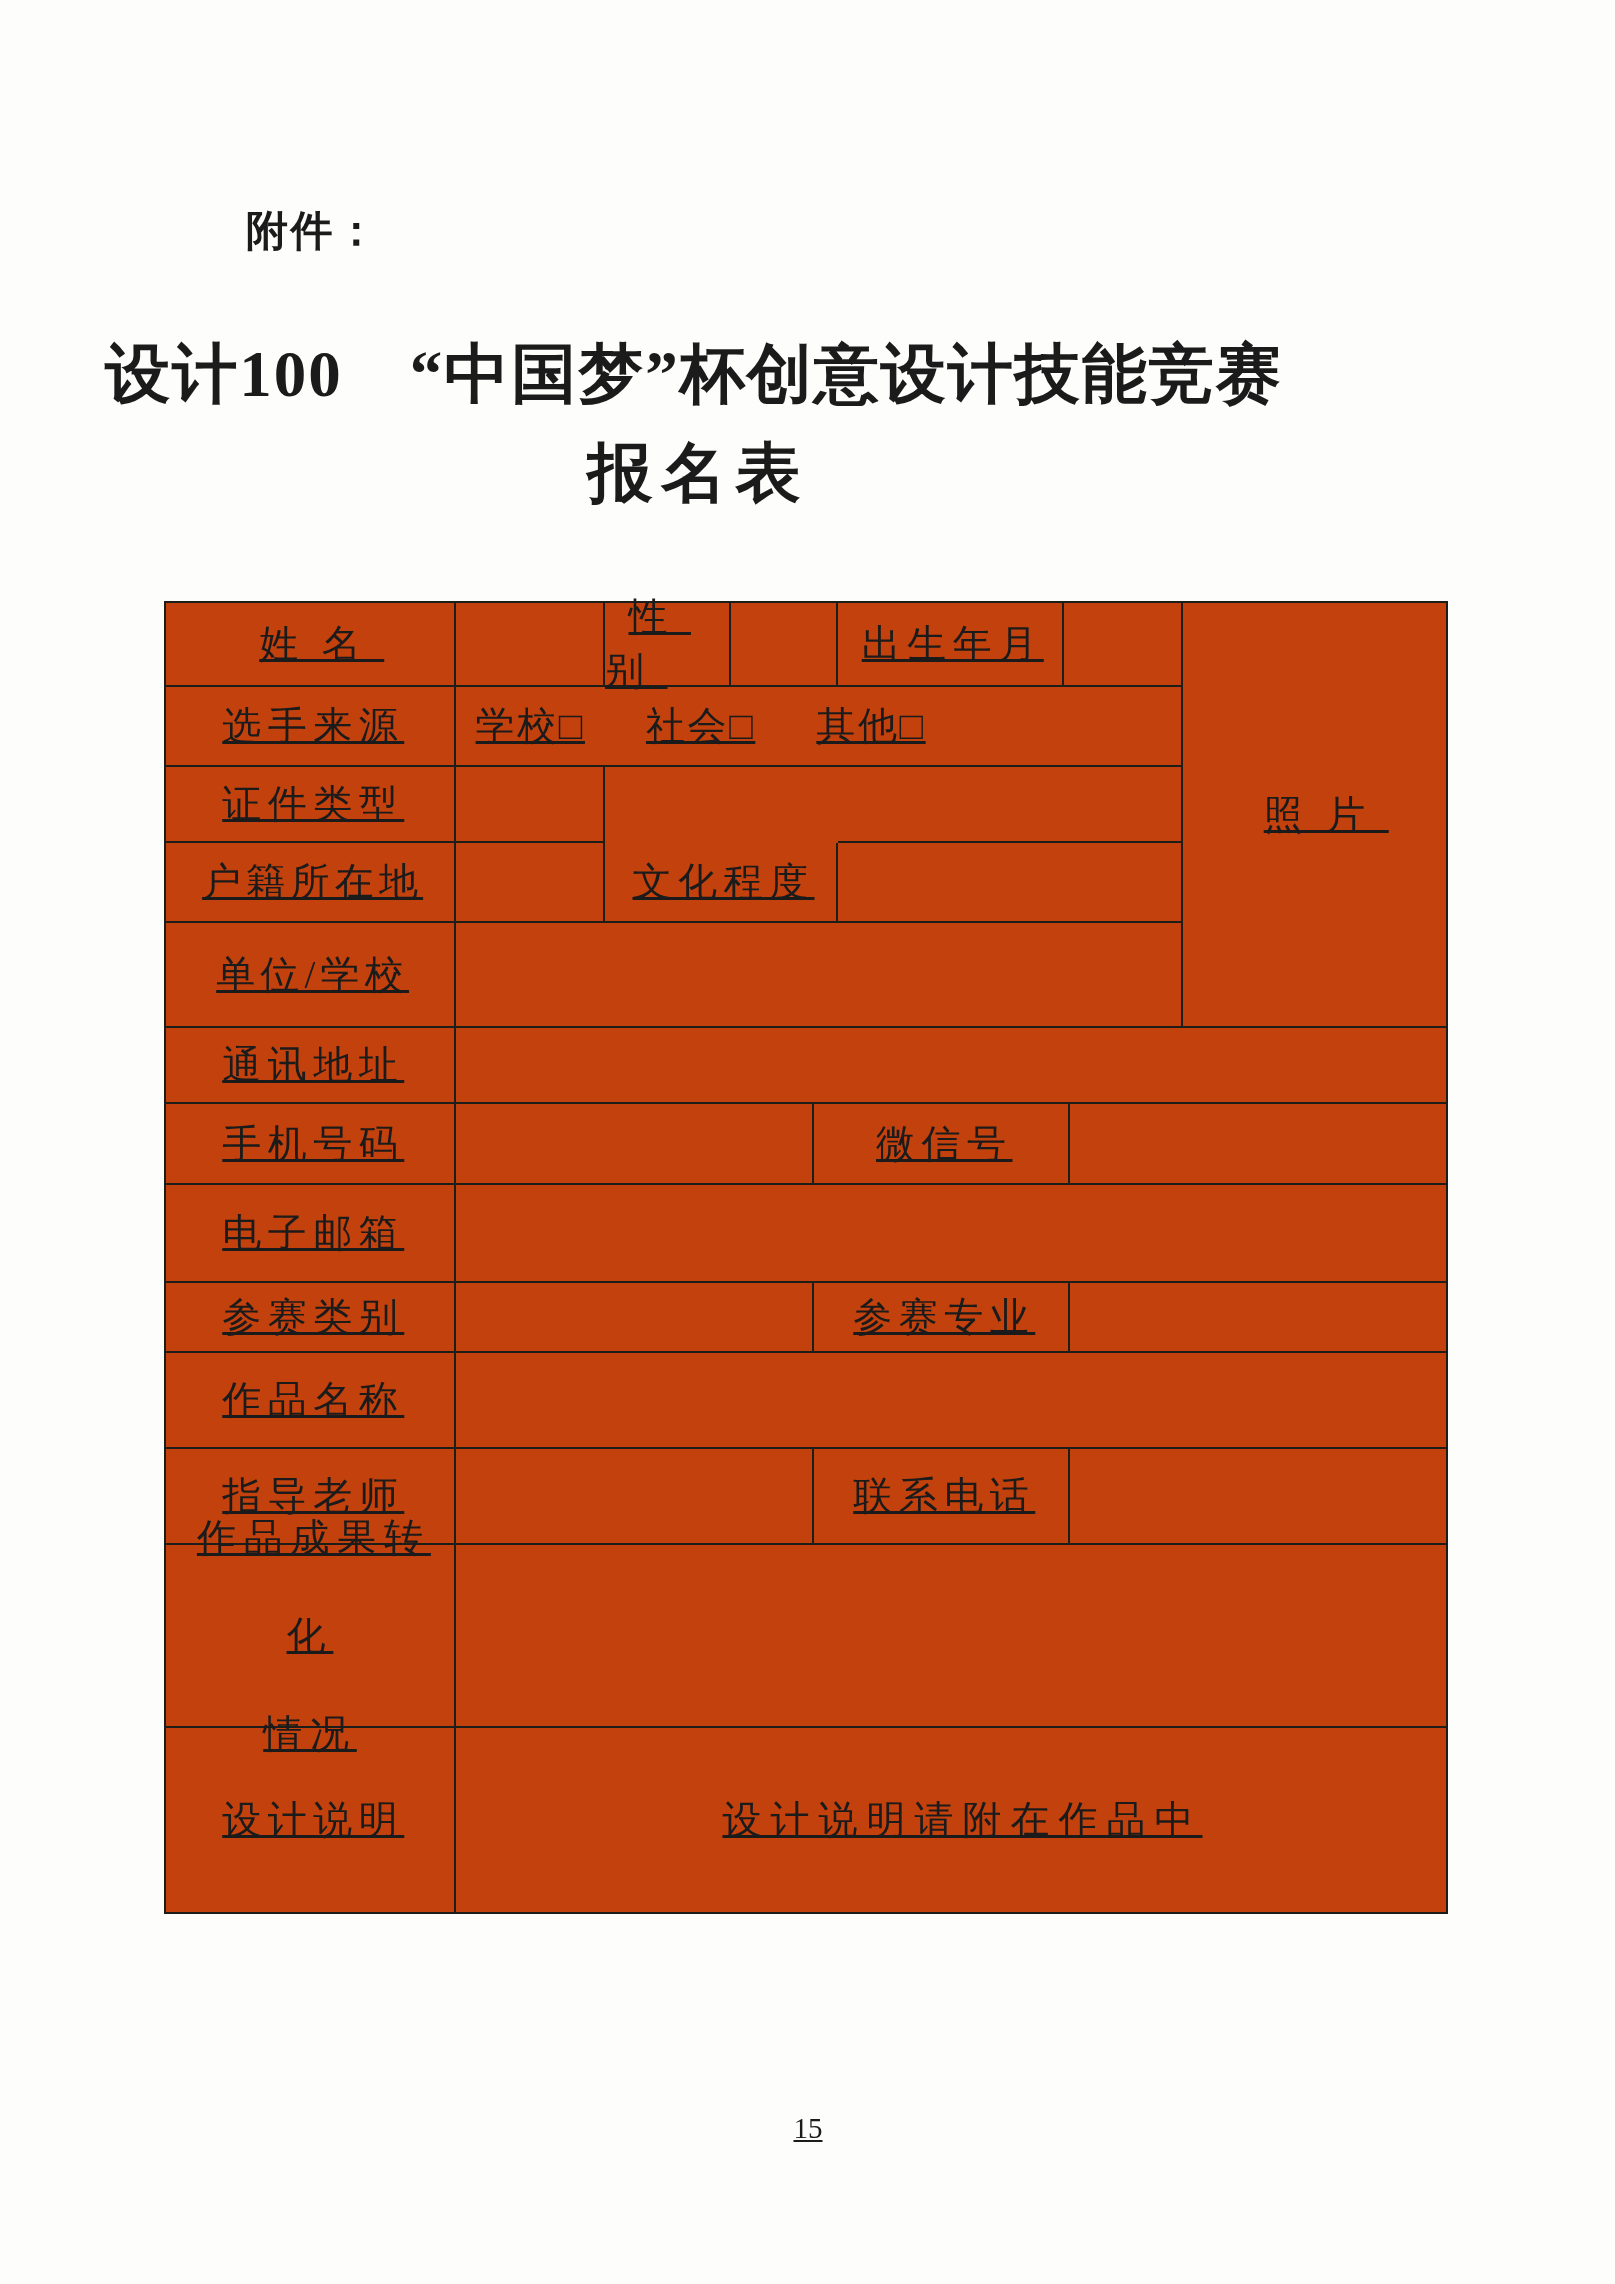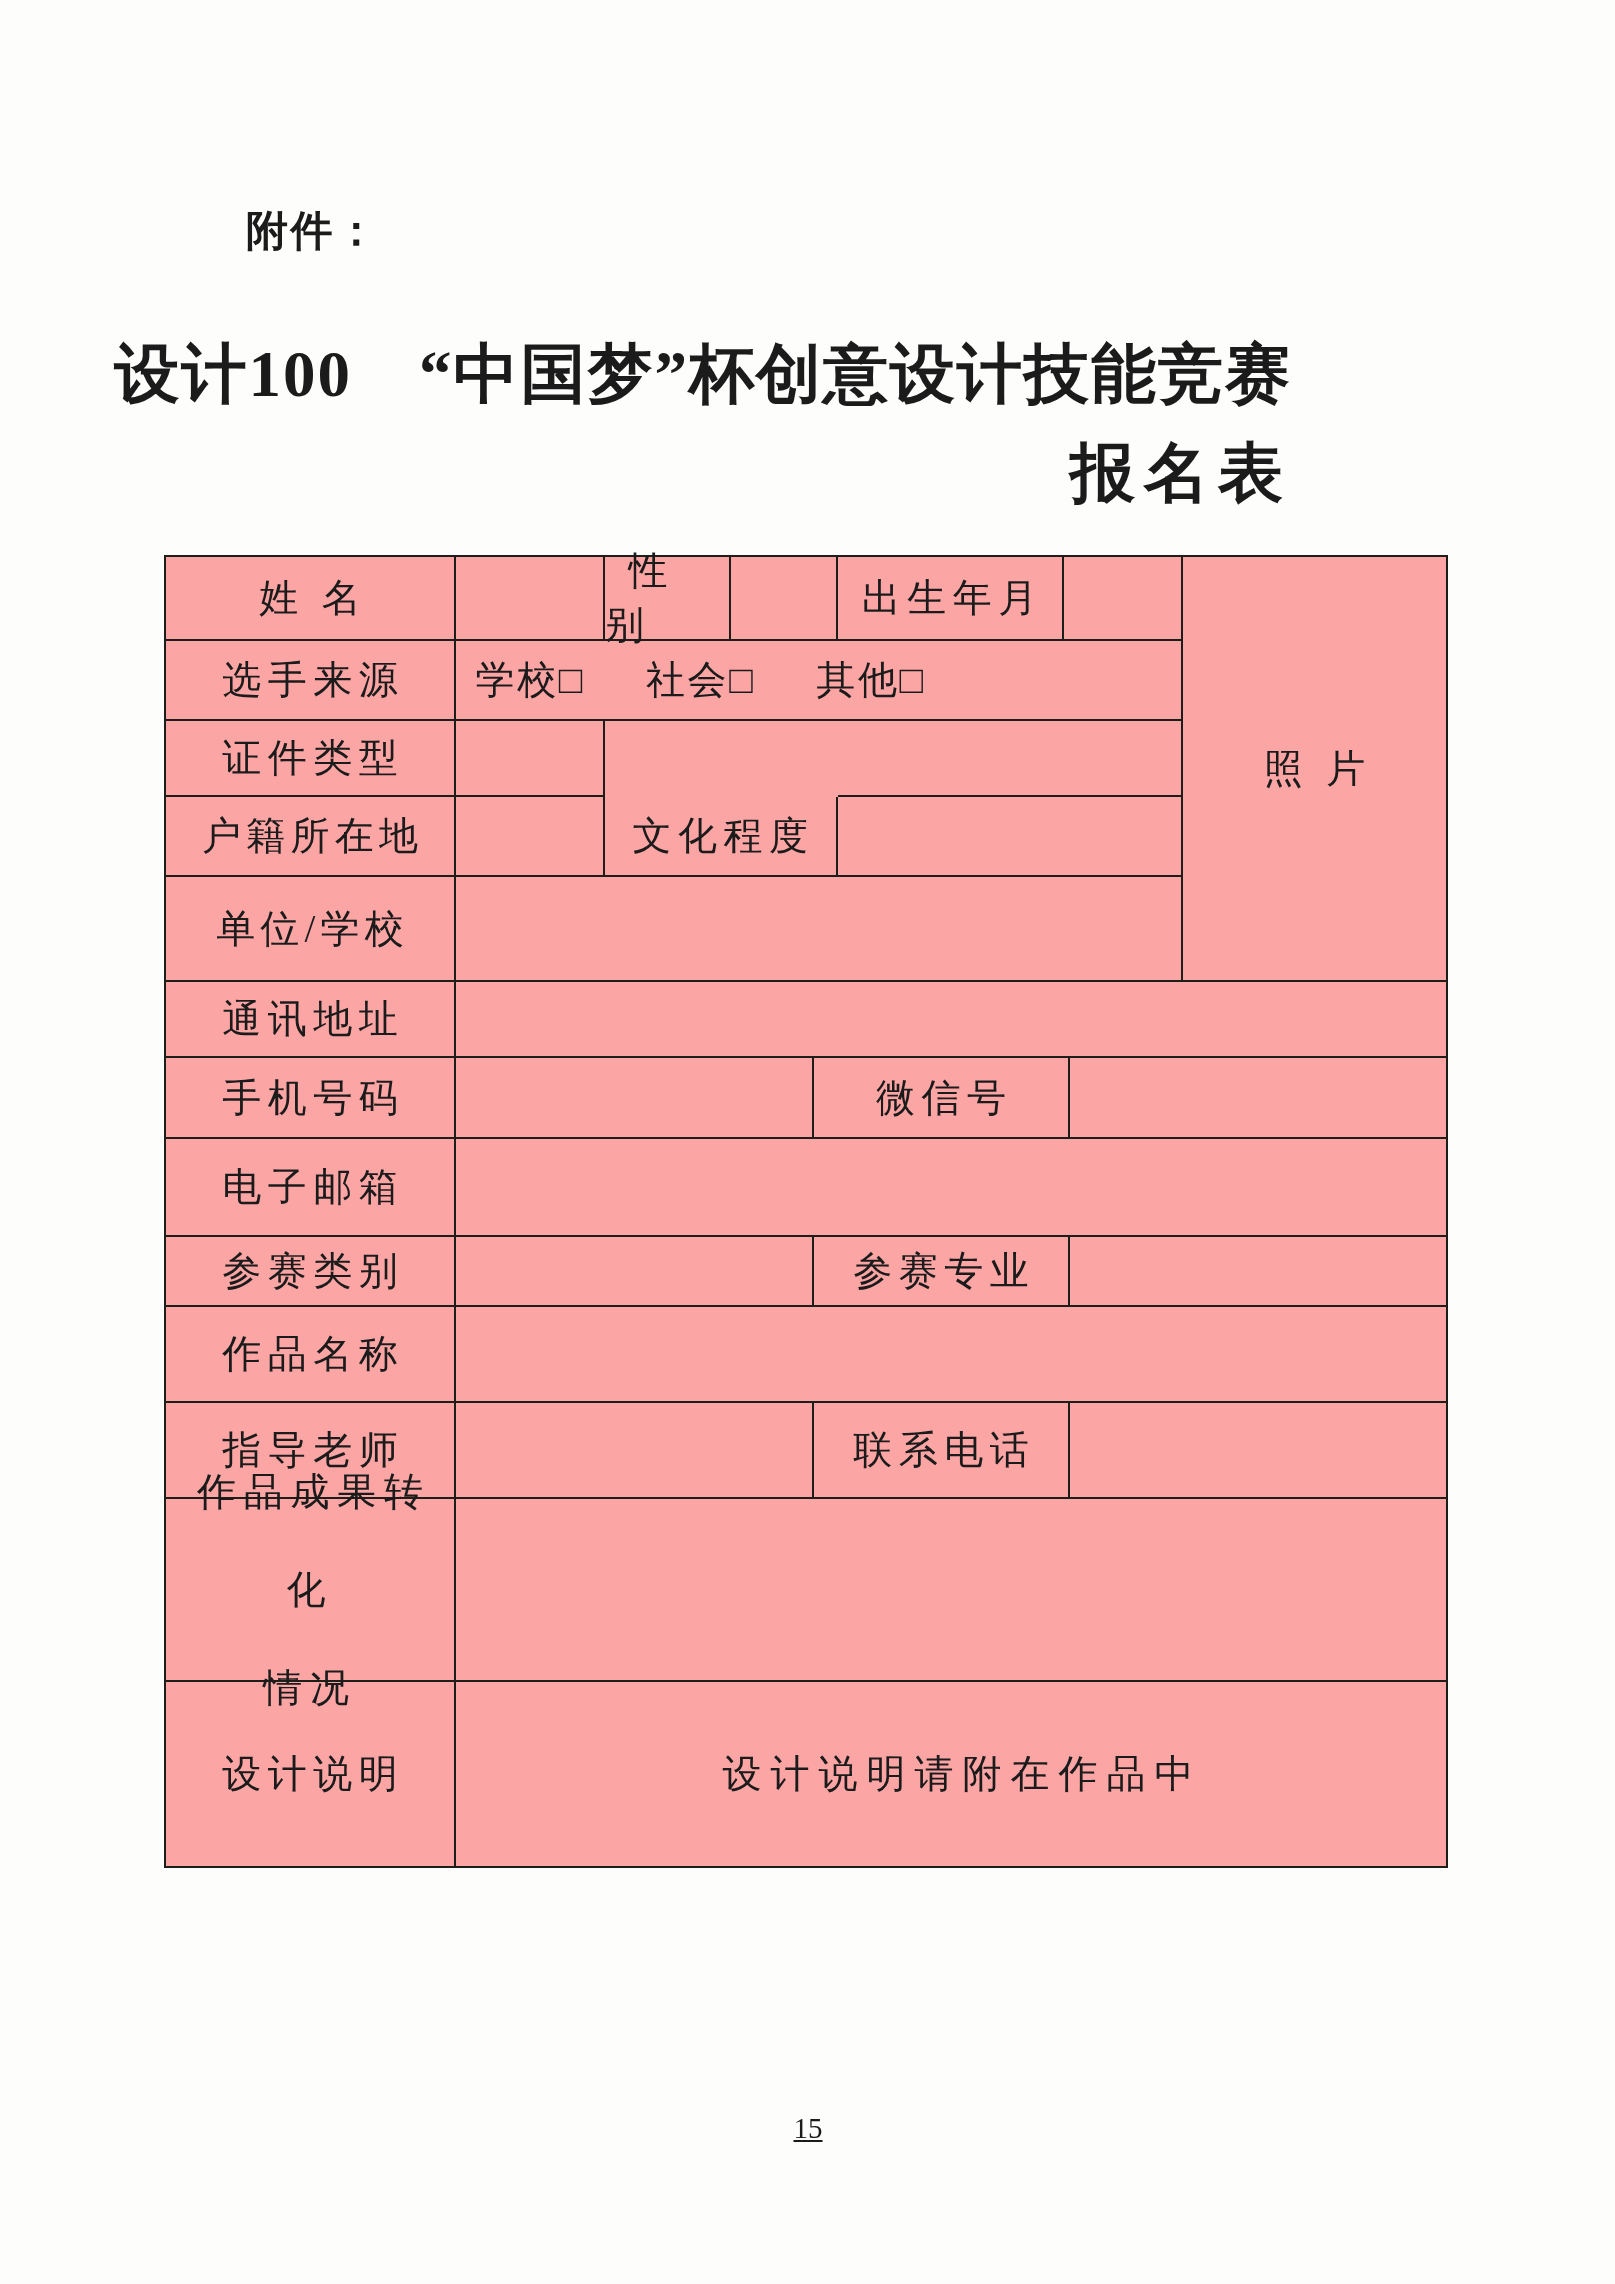--- a/index.html
+++ b/index.html
@@ -4,29 +4,29 @@
 <style>
   :root{ --ln:#1d1d1a; --ink:#1b1b1b; }
   html,body{margin:0;padding:0;}
   body{width:1616px;height:2284px;background:#fdfdfb;overflow:hidden;}
   .sheet{position:relative;width:1616px;height:2284px;
          font-family:"Liberation Serif","DejaVu Serif",serif;color:var(--ink);}
 
   .attachment{position:absolute;left:246px;top:203px;font-size:42px;font-weight:bold;
               font-family:Liberation Serif, serif;letter-spacing:2.6px;}
 
-  .titlewrap{position:absolute;left:0;width:1292px;top:325px;text-align:right;
-             font-weight:bold;line-height:99px;}
+  .titlewrap{position:absolute;left:0;width:1292px;top:325px;text-align:center;
+             font-weight:bold;line-height:99px;padding-left:48px;}
   .title-l1{font-size:65px;letter-spacing:2px;}
   .title-l2{font-size:65px;letter-spacing:9px;text-indent:9px;}
 
-  .regform{position:absolute;left:164px;top:555px;display:grid;box-sizing:content-box;
+  .regform{position:absolute;left:164px;top:601px;display:grid;box-sizing:content-box;
            grid-template-columns:290px 149px 126px 83px 23.5px 226px 6.5px 113px 263px;
            grid-template-rows:84px 80px 76px 80px 105px 76px 81px 98px 70px 96px 96px 183px 184px;
-           border:2.6px solid var(--ln);background:#fca5a5;}
+           border:2.6px solid var(--ln);background:#c2410c;text-decoration:underline;}
   .c{box-sizing:border-box;display:flex;align-items:center;justify-content:center;
      border-right:2px solid var(--ln);border-bottom:2px solid var(--ln);
      font-size:39px;color:var(--ink);}
   .nbr{border-right:none;}
   .nbb{border-bottom:none;}
   .lb{letter-spacing:6.5px;text-indent:6.5px;}
   .sp2{letter-spacing:23.5px;text-indent:23.5px;}
   .sp5{letter-spacing:5.2px;text-indent:5.2px;}
   .opts{justify-content:flex-start;padding-left:19.6px;gap:61px;letter-spacing:2.6px;}
   .pre{white-space:pre-line;text-align:center;line-height:98px;letter-spacing:7.8px;text-indent:7.8px;}

